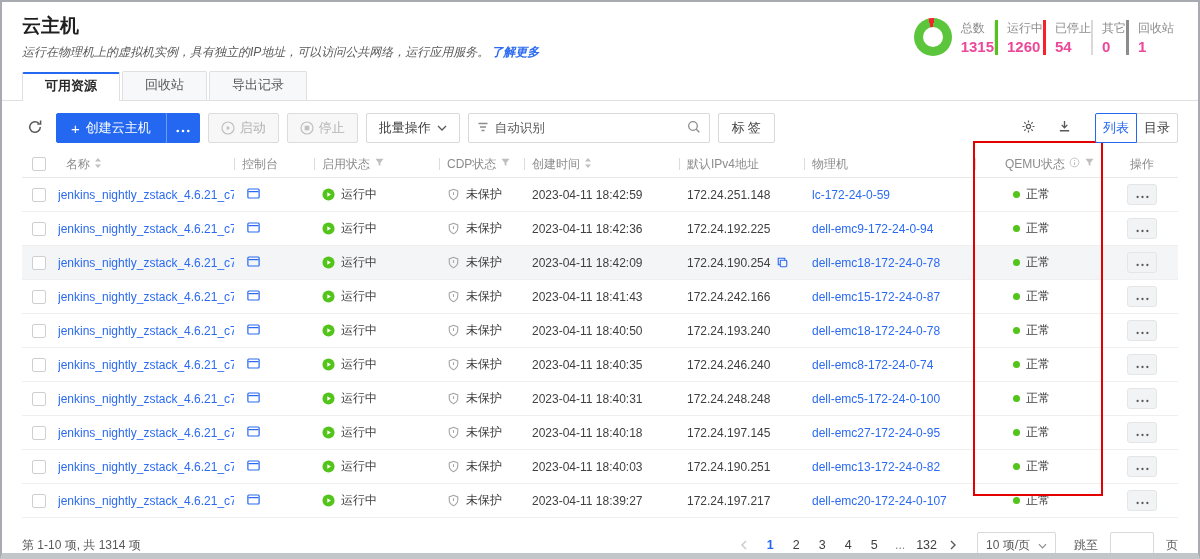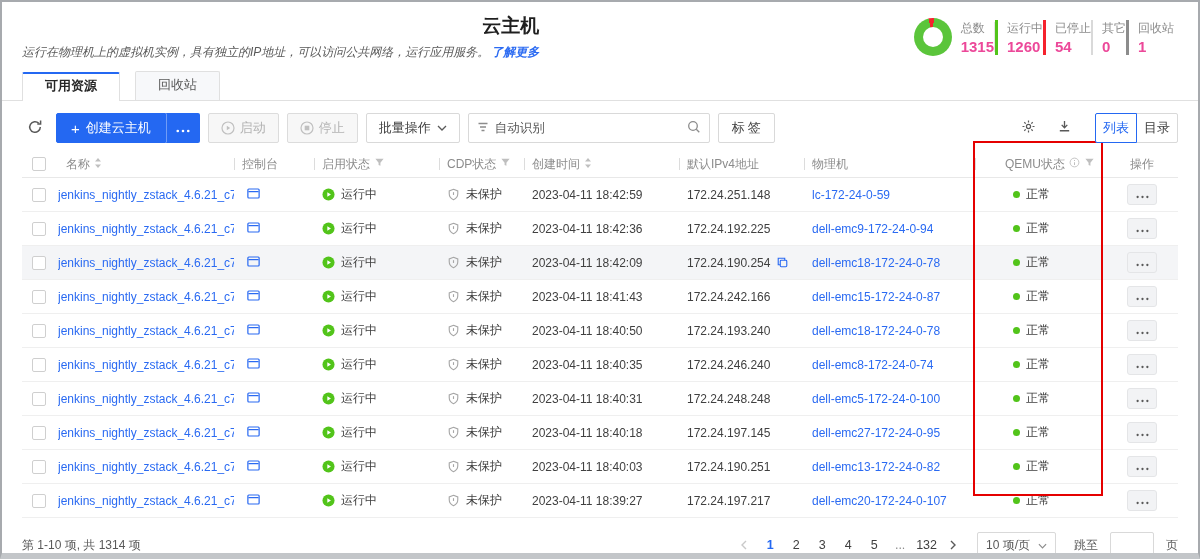--- a/index.html
+++ b/index.html
@@ -3,39 +3,39 @@
 <meta charset="utf-8">
 <style>
   * { box-sizing: border-box; margin: 0; padding: 0; }
   html,body { background:#e8e8e8; }
   body { font-family: "Liberation Sans","DejaVu Sans",sans-serif; font-size:12px; color:#404040; }
   .page { position:relative; width:1200px; height:559px; background:#fff; overflow:hidden;
           border:2px solid #a7aaae; border-bottom:6px solid #c3c6c9; }
 
   
   .topbar { display:flex; justify-content:space-between; align-items:flex-start; padding:12px 20px 0 20px; }
-  .page-title { font-size:19px; font-weight:bold; color:#1f1f1f; line-height:24px;text-align:right; }
+  .page-title { font-size:19px; font-weight:bold; color:#1f1f1f; line-height:24px; }
   .page-subtitle { margin-top:6px; font-size:12px; color:#595959;font-style:italic; }
   .learn-more { color:#2a6af2; font-weight:bold; cursor:pointer; margin-left:2px; }
 
   .stats { display:flex; align-items:center; margin-top:4px; margin-right:4px; }
   .donut { position:relative; width:38px; height:38px; border-radius:50%;
            background:conic-gradient(from -14deg,#f5222d 0 16deg,#5bc53b 16deg 360deg); }
   .donut::after { content:""; position:absolute; inset:9px; background:#fff; border-radius:50%; }
   .stat { padding-left:9px; }
   .stat .s-label { font-size:12px; color:#8c8c8c; }
   .stat .s-value { font-size:15px; font-weight:bold; color:#ec4899; margin-top:1px; }
   .stat.b-green { border-left:3px solid #52c41a; }
   .stat.b-red   { border-left:3px solid #f5222d; }
   .stat.b-lgray { border-left:2px solid #d9d9d9; }
   .stat.b-dgray { border-left:3px solid #8c8c8c; }
   .stat-sep { width:1px; height:30px; background:#e4e4e4; }
 
   
-  .tabs { display:flex; gap:15px; padding:0 20px; margin-top:10px; border-bottom:1px solid #e0e0e0; }
+  .tabs { display:flex; gap:2px; padding:0 20px; margin-top:10px; border-bottom:1px solid #e0e0e0; }
   .tab { height:29px; line-height:26px; padding:0 22px; font-size:13px; color:#595959; cursor:pointer;
          background:#f7f8fa; border:1px solid #e0e0e0; border-bottom:none; border-radius:2px 2px 0 0; }
   .tab.active { background:#fff; color:#262626; font-weight:bold; border-top:2px solid #2468f2;
                 position:relative; top:1px; line-height:24px; }
 
   
   .toolbar { display:flex; align-items:center; padding:12px 20px 8px 20px; }
   .tb-left { display:flex; align-items:center; gap:8px; flex:1; }
   .tb-right { display:flex; align-items:center; gap:10px; }
   .icon-btn { display:flex; align-items:center; justify-content:center; width:26px; height:30px;
@@ -131,20 +131,21 @@
       <div class="stat b-dgray">
         <div class="s-label">回收站</div>
         <div class="s-value">1</div>
       </div>
     </div>
   </div>
 
   <div class="tabs">
     <div class="tab active">可用资源</div>
     <div class="tab">回收站</div>
+    <div class="tab">导出记录</div>
   </div>
 
   <div class="toolbar">
     <div class="tb-left">
       <button class="icon-btn">
         <span>
           <svg width="16" height="16" viewBox="0 0 16 16">
               <path d="M13.3 8a5.3 5.3 0 1 1-1.5-3.7" fill="none" stroke="#595959" stroke-width="1.5"></path>
               <path d="M13.6 1.6v3.3h-3.3" fill="none" stroke="#595959" stroke-width="1.5"></path>
             </svg>

